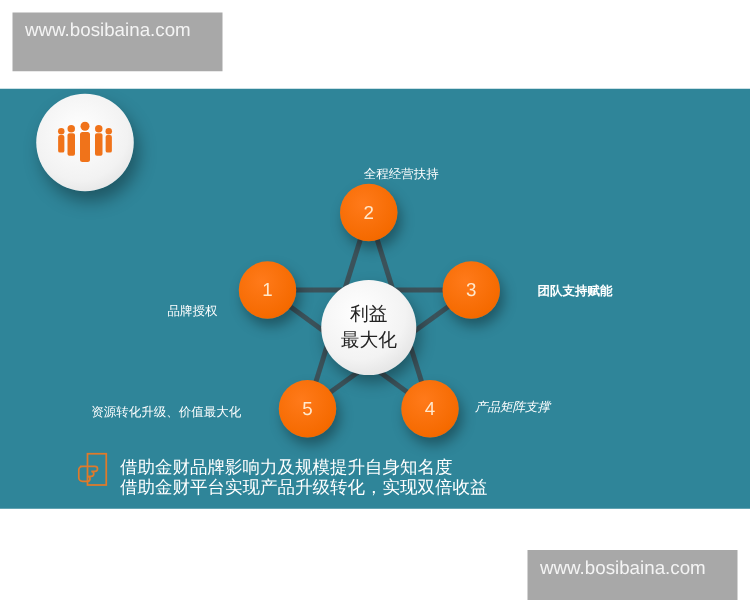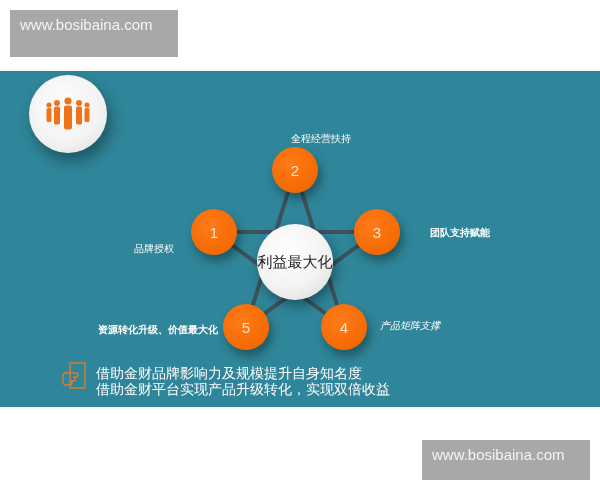--- a/index.html
+++ b/index.html
@@ -33,21 +33,21 @@
       color: #ffe8cc; font-size: 15px; font-family: "Liberation Sans", sans-serif;
       display: flex; align-items: center; justify-content: center;
       box-shadow: 3px 6px 10px rgba(0,0,0,0.35);
       transform: translate(-50%, -50%);
     }
     .center {
       position: absolute; left: 295px; top: 262px; width: 76px; height: 76px;
       transform: translate(-50%, -50%); border-radius: 50%;
       background: radial-gradient(circle at 40% 35%, #ffffff 0%, #f3f3f3 55%, #d6d6d6 100%);
       box-shadow: 3px 6px 12px rgba(0,0,0,0.35);
-      display: flex; flex-direction: row; align-items: center; justify-content: center;
+      display: flex; flex-direction: column; align-items: center; justify-content: center;
       color: #222; font-size: 15px; line-height: 21px;
     }
     .label {
       position: absolute; color: #ffffff; font-size: 10px; white-space: nowrap;
     }
     .note {
       position: absolute; left: 96px; color: #ffffff; font-size: 14px; white-space: nowrap;
     }
     .note-icon { position: absolute; left: 62px; top: 361px; }
   </style>
@@ -93,21 +93,21 @@
 <div class="node" style="left:214px; top:232px;">1</div>
 <div class="node" style="left:295px; top:170px;">2</div>
 <div class="node" style="left:377px; top:232px;">3</div>
 <div class="node" style="left:344px; top:327px;">4</div>
 <div class="node" style="left:246px; top:327px;">5</div>
 
 <div class="label" style="left:134px; top:226px;margin-top:16px;">品牌授权</div>
 <div class="label" style="left:263px; top:132px;margin-left:28px;">全程经营扶持</div>
 <div class="label" style="left:406px; top:226px; font-weight:bold;padding-left:24px;">团队支持赋能</div>
 <div class="label" style="left:380px; top:319px;font-style:italic;">产品矩阵支撑</div>
-<div class="label" style="left:98px; top:323px; font-weight:bold;">资源转化升级、价值最大化</div>
+<div class="label" style="left:73px; top:323px; font-weight:normal;">资源转化升级、价值最大化</div>
 
 <svg class="note-icon" width="26" height="30" viewBox="0 0 26 30">
   <g stroke="#e07a2a" stroke-width="1.4" fill="none">
     <rect x="8" y="2" width="15" height="25"></rect>
     <path d="M2 12 h12 a2 2 0 0 1 0 4 h-3 a2 2 0 0 1 0 4 h-3 a2 2 0 0 1 0 4 h-4 a3 3 0 0 1 -3 -3 v-6 a3 3 0 0 1 3 -3z"></path>
   </g>
 </svg>
 <div class="note" style="top:365px;">借助金财品牌影响力及规模提升自身知名度</div>
 <div class="note" style="top:381px;">借助金财平台实现产品升级转化，实现双倍收益</div>
 

